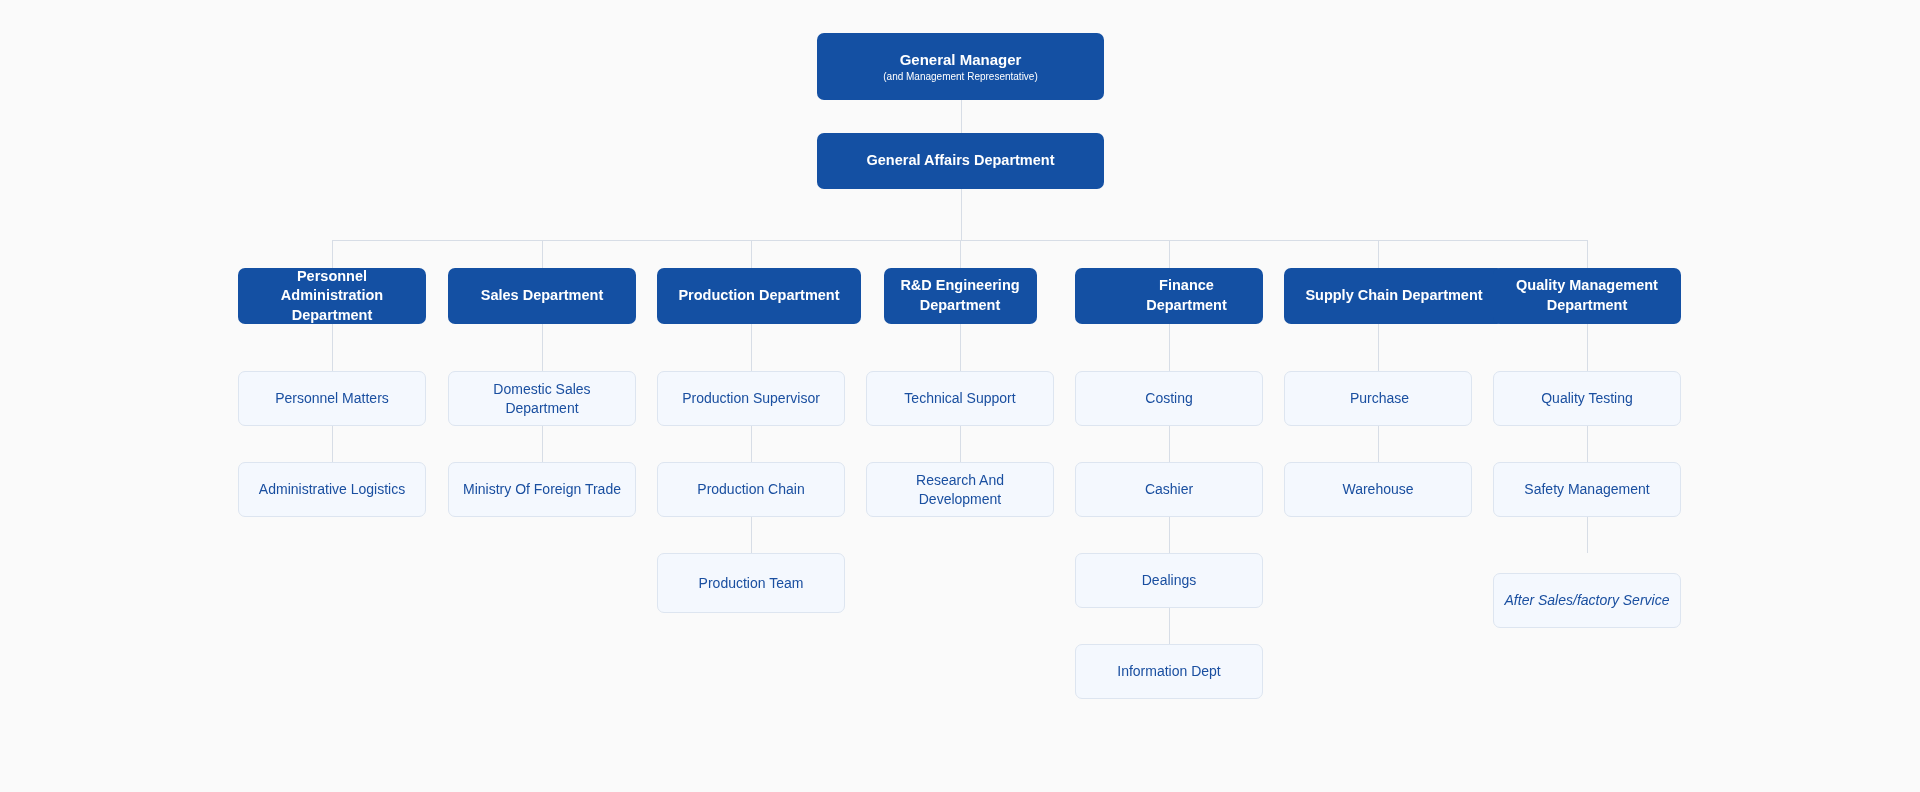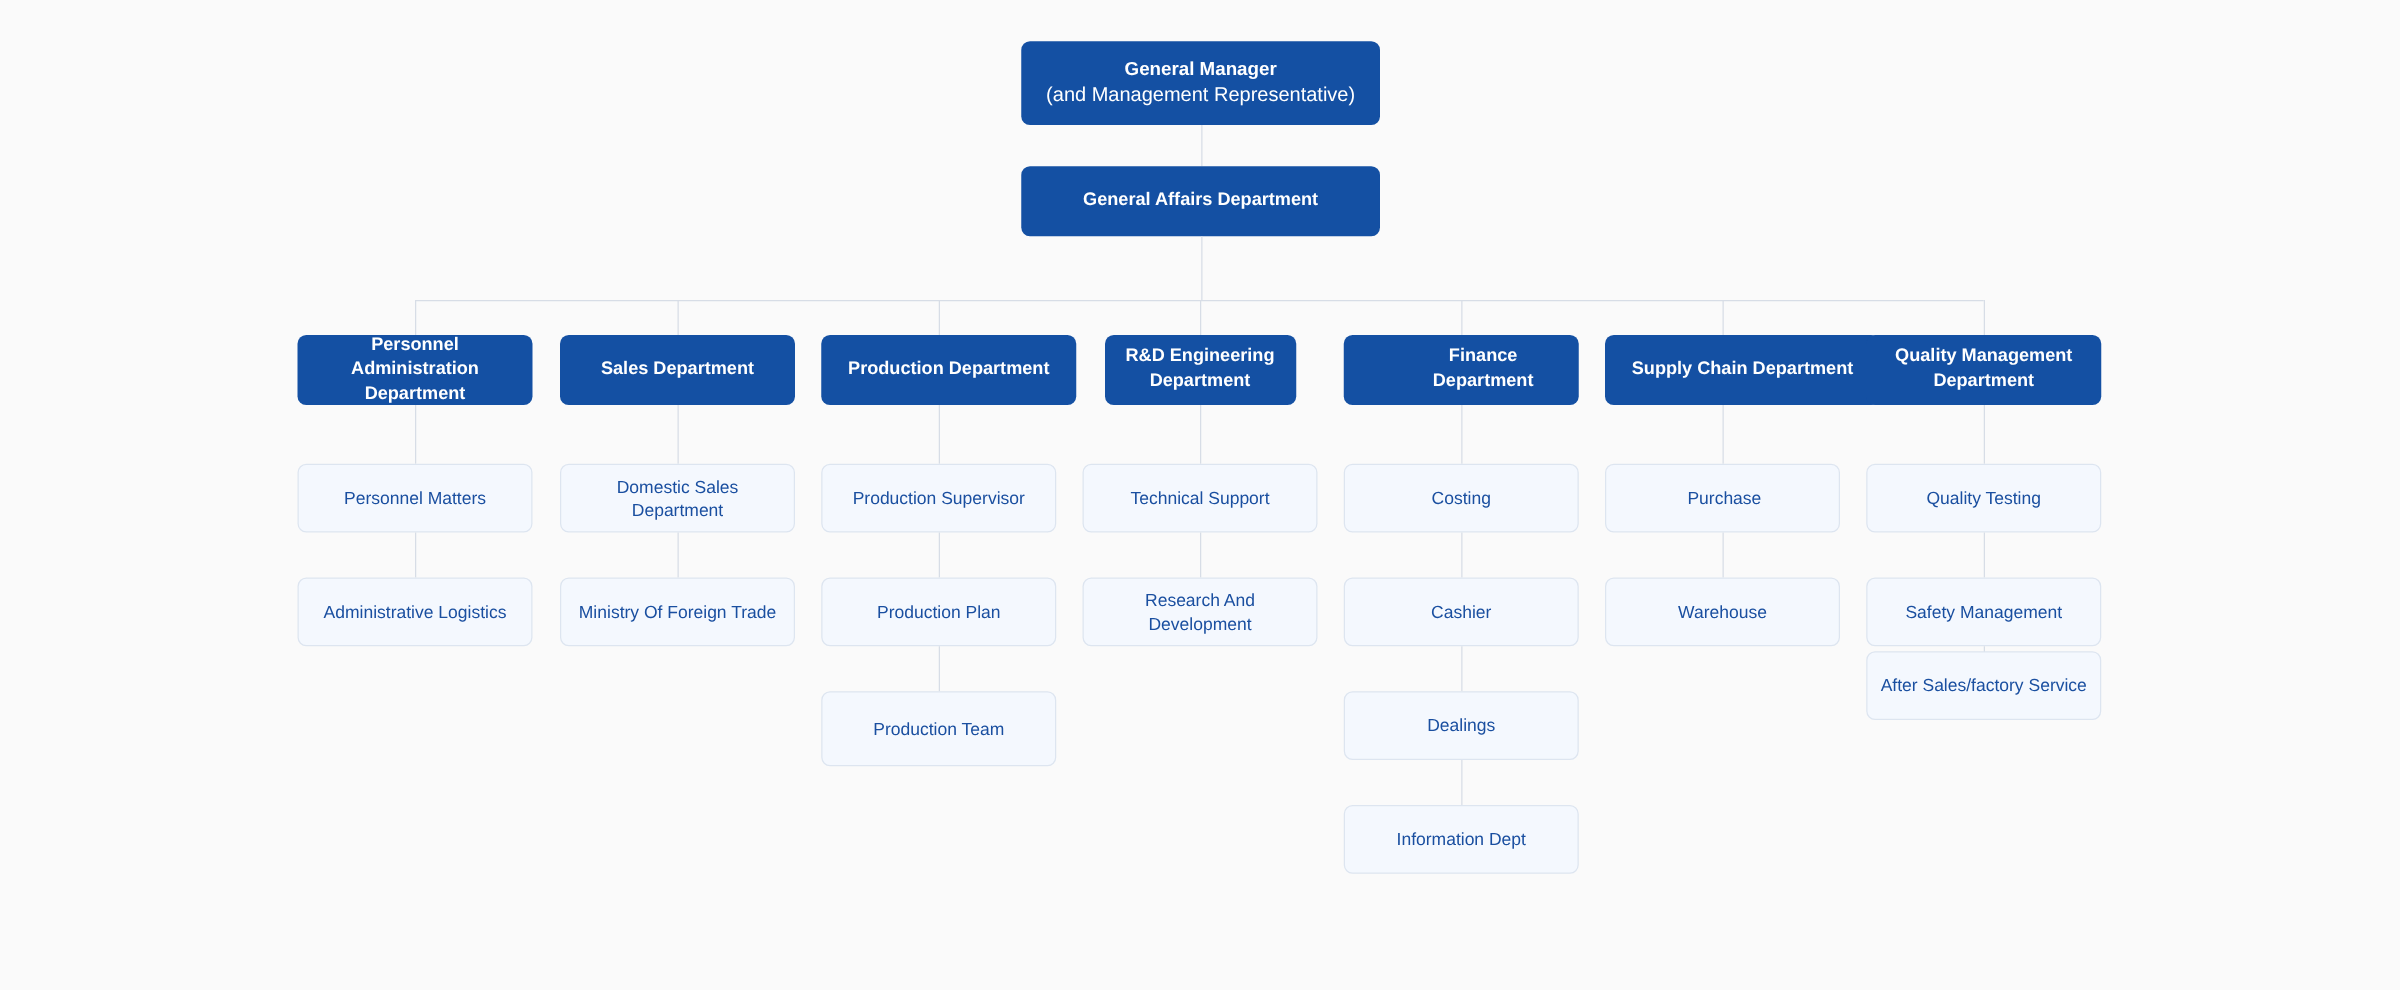--- a/index.html
+++ b/index.html
@@ -45,21 +45,21 @@
     background: #1450a3;
     color: #ffffff;
     font-size: 15px;
     font-weight: bold;
     padding: 6px 10px;
     flex-direction: column;
     text-align: right;
   }
   .node.root .sub-line {
     font-weight: normal;
-    font-size: 16px;
+    font-size: 10px;
   }
 
   .node.dept {
     background: #1450a3;
     color: #ffffff;
     font-size: 14.5px;
     font-weight: bold;
     padding: 6px 9px;
   }
 
@@ -118,21 +118,21 @@
     <div class="line v" style="left: 751px; top: 240px; height: 28px;"></div>
     <div class="node dept" style="left: 657px; top: 268px; width: 204px; height: 56px;">
       <span class="node-label">Production Department</span>
     </div>
     <div class="line v" style="left: 751px; top: 324px; height: 47px;"></div>
     <div class="node unit" style="left: 657px; top: 371px; width: 188px; height: 55px;">
       <span class="node-label">Production Supervisor</span>
     </div>
     <div class="line v" style="left: 751px; top: 426px; height: 36px;"></div>
     <div class="node unit" style="left: 657px; top: 462px; width: 188px; height: 55px;">
-      <span class="node-label">Production Plan</span>
+      <span class="node-label">Production Chain</span>
     </div>
     <div class="line v" style="left: 751px; top: 517px; height: 36px;"></div>
     <div class="node unit" style="left: 657px; top: 553px; width: 188px; height: 60px; text-align: right;">
       <span class="node-label">Production Team</span>
     </div>
     <div class="line v" style="left: 960px; top: 240px; height: 28px;"></div>
     <div class="node dept" style="left: 883.5px; top: 268px; width: 153px; height: 56px;">
       <span class="node-label">R&amp;D Engineering Department</span>
     </div>
     <div class="line v" style="left: 960px; top: 324px; height: 47px;"></div>
@@ -181,16 +181,16 @@
     </div>
     <div class="line v" style="left: 1587px; top: 324px; height: 47px;"></div>
     <div class="node unit" style="left: 1493px; top: 371px; width: 188px; height: 55px;">
       <span class="node-label">Quality Testing</span>
     </div>
     <div class="line v" style="left: 1587px; top: 426px; height: 36px;"></div>
     <div class="node unit" style="left: 1493px; top: 462px; width: 188px; height: 55px;">
       <span class="node-label">Safety Management</span>
     </div>
     <div class="line v" style="left: 1587px; top: 517px; height: 36px;"></div>
-    <div class="node unit" style="left: 1493px; top: 521px; width: 188px; height: 55px;">
+    <div class="node unit" style="left: 1493px; top: 573px; width: 188px; height: 55px; font-style: italic;">
       <span class="node-label">After Sales/factory Service</span>
     </div>
   </div>
 
 </body></html>

